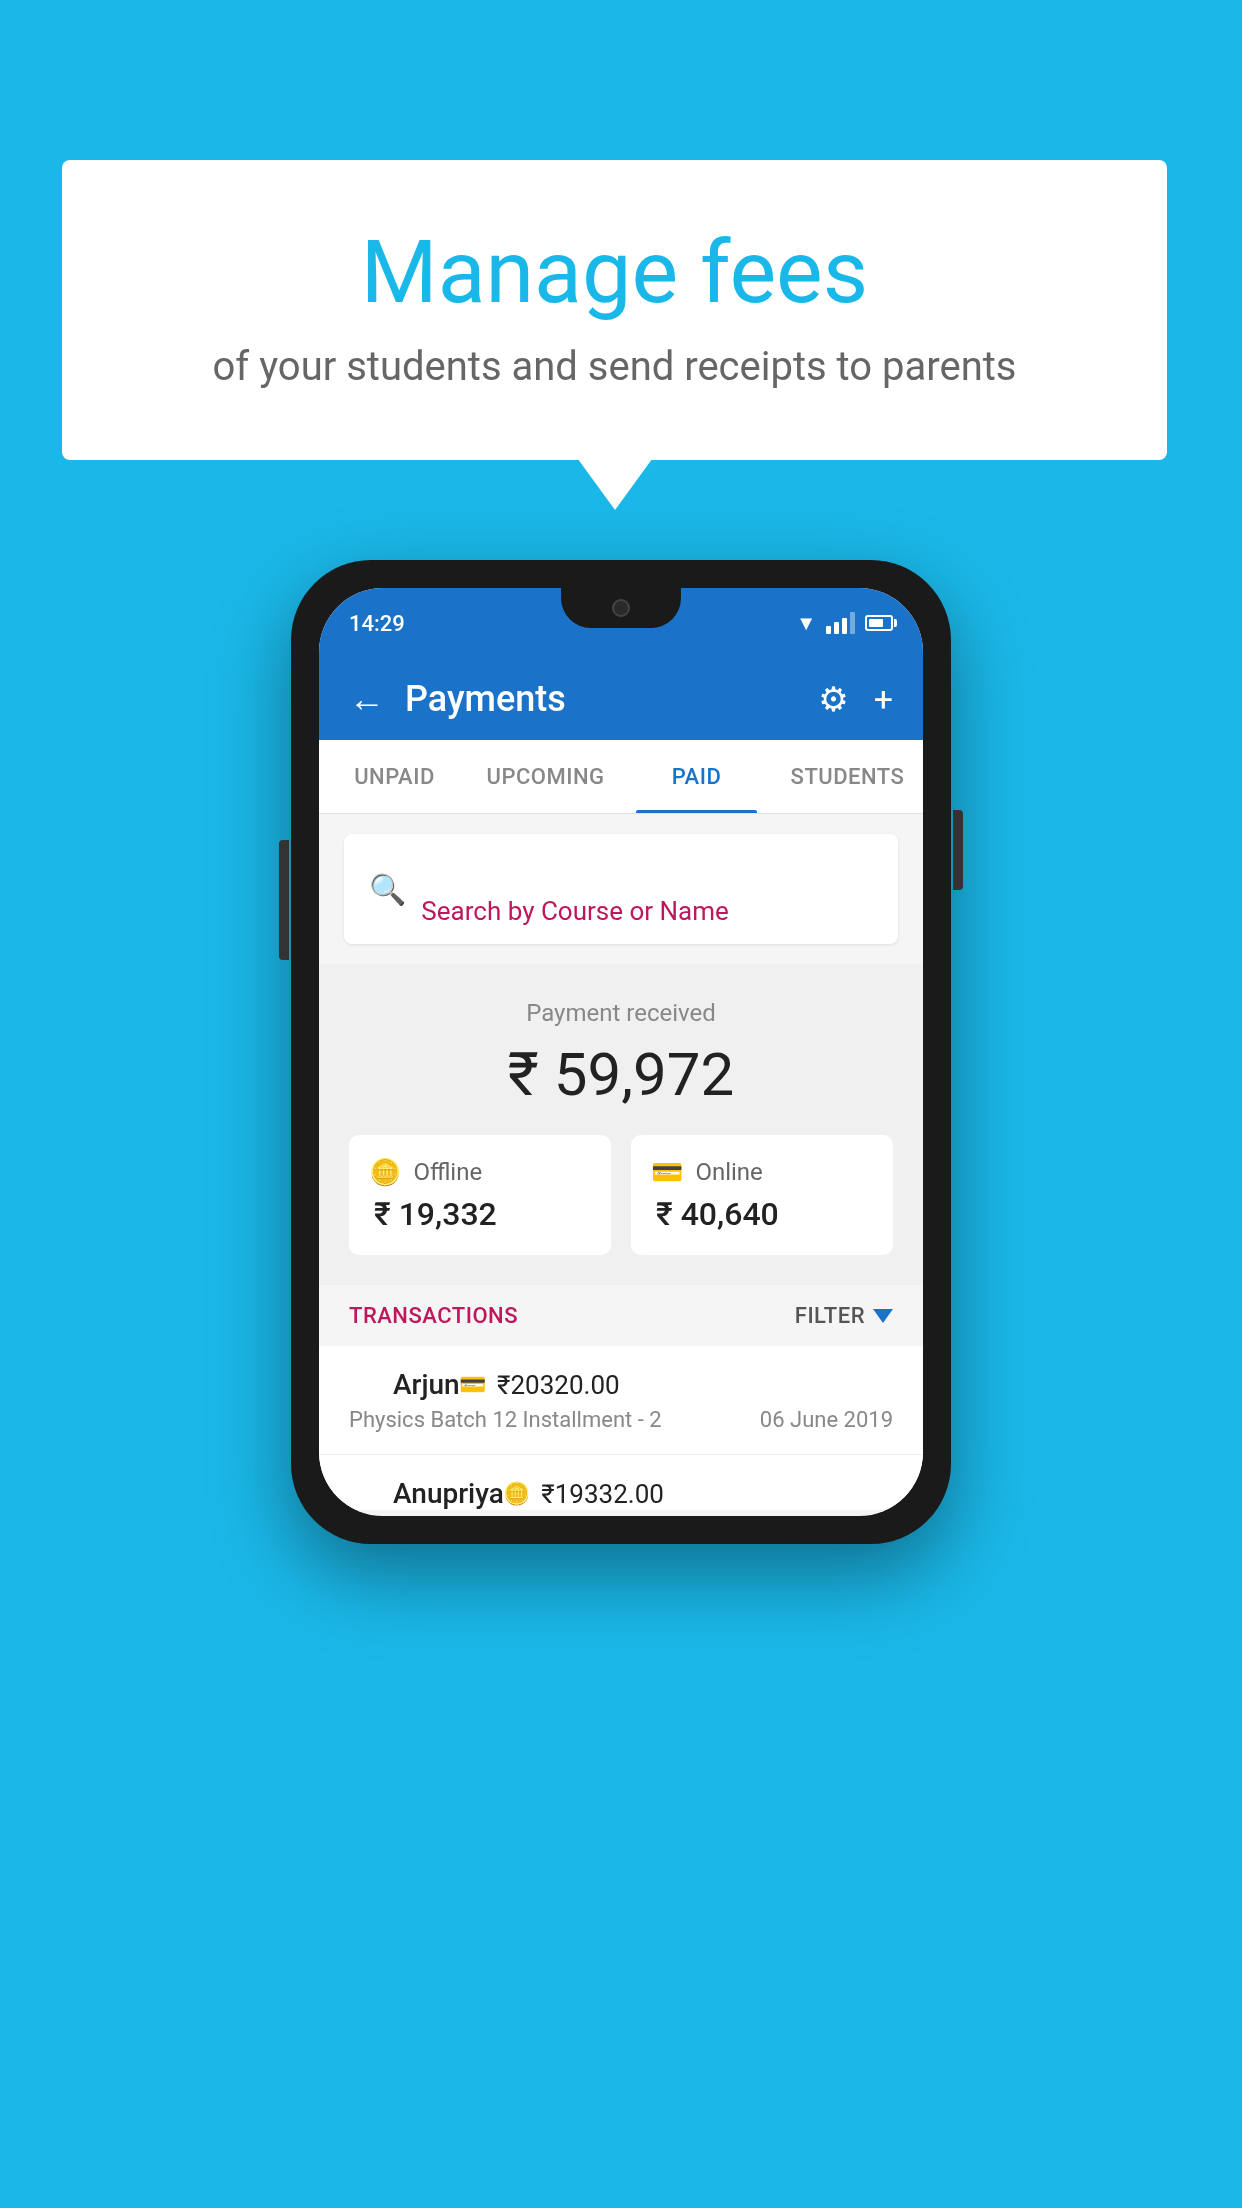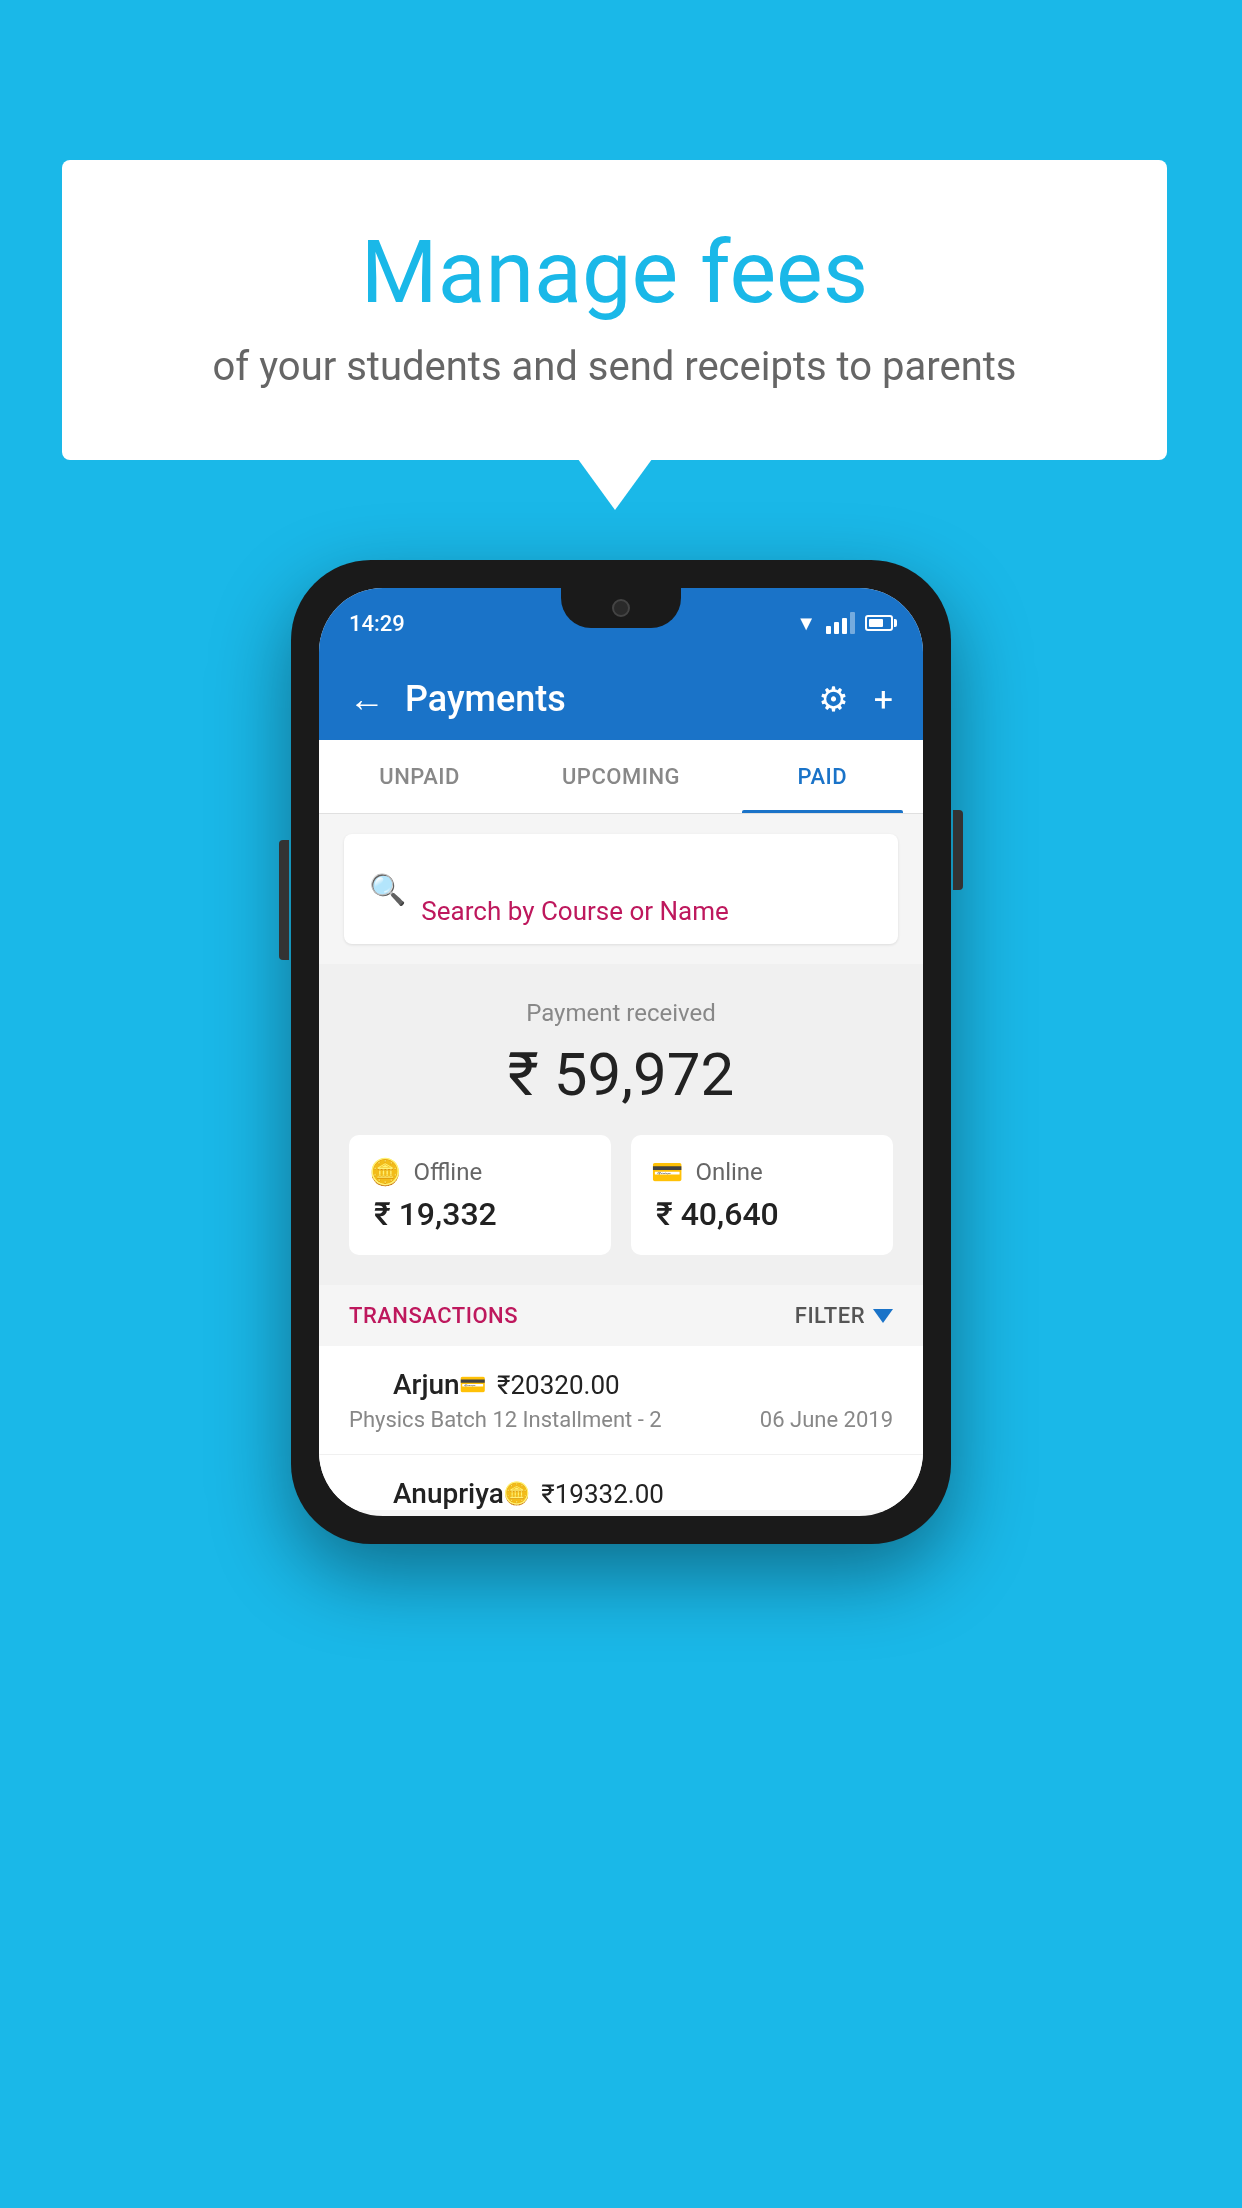--- a/index.html
+++ b/index.html
@@ -483,20 +483,23 @@
       <div class="tabs">
         <div class="tab">
           <span>UNPAID</span>
         </div>
         <div class="tab">
           <span>UPCOMING</span>
         </div>
         <div class="tab active">
           <span>PAID</span>
         </div>
+        <div class="tab">
+          <span>STUDENTS</span>
+        </div>
       </div>
 
       <div class="search-container">
         <div class="search-bar">
           <span class="search-icon-svg">🔍</span>
           <span class="search-placeholder">Search by Course or Name</span>
         </div>
       </div>
 
       <div class="payment-summary">

